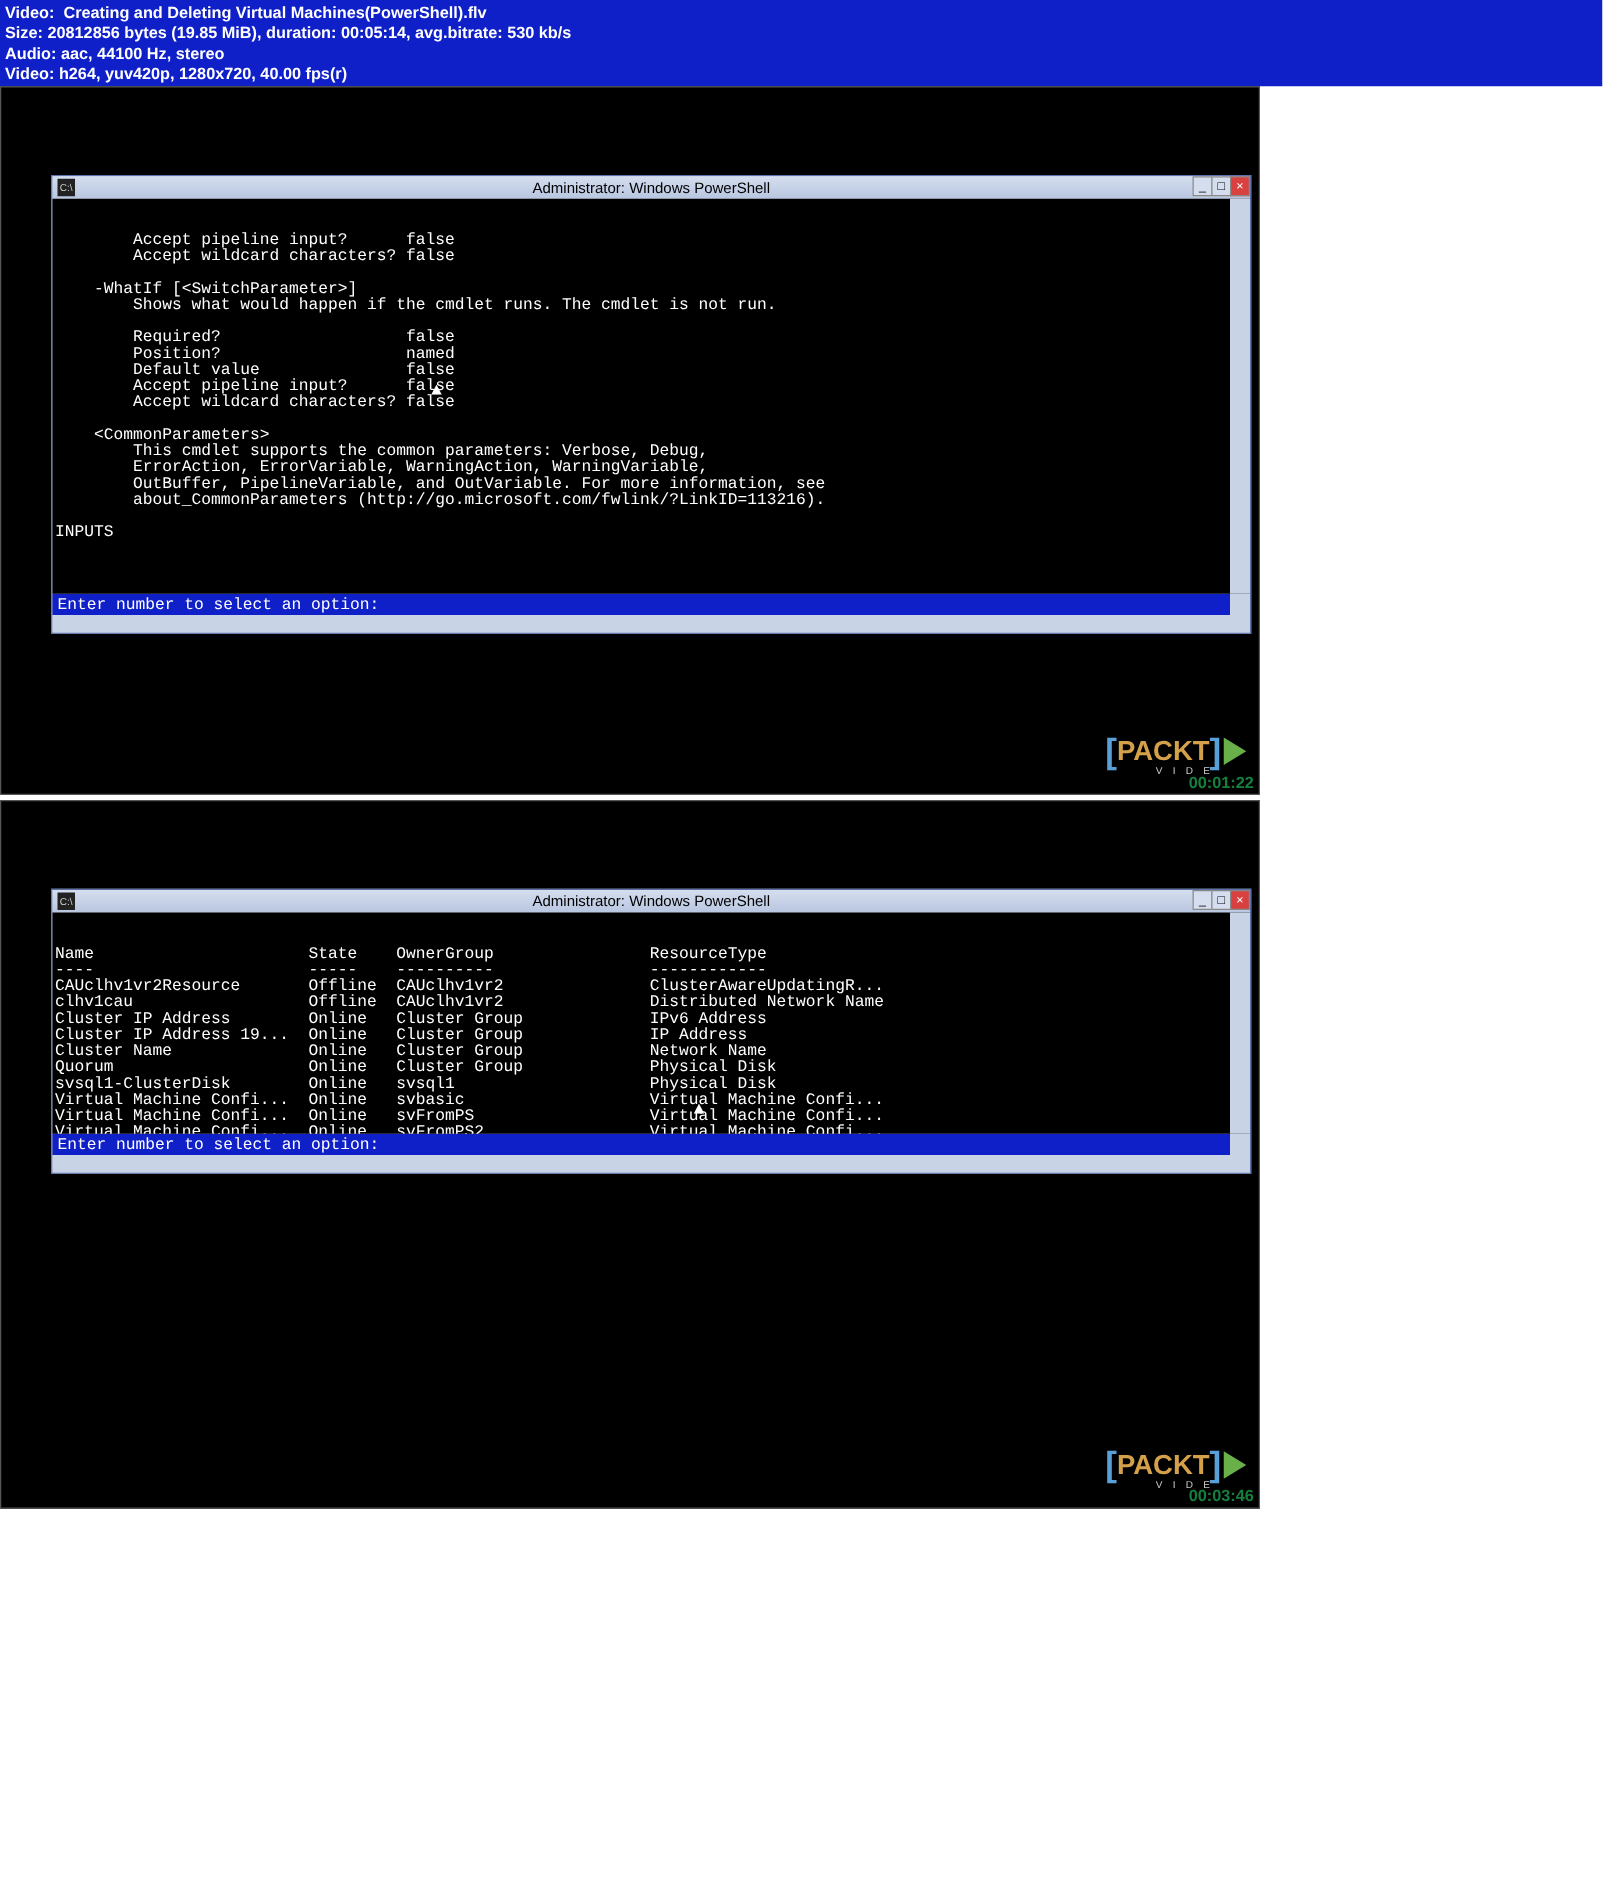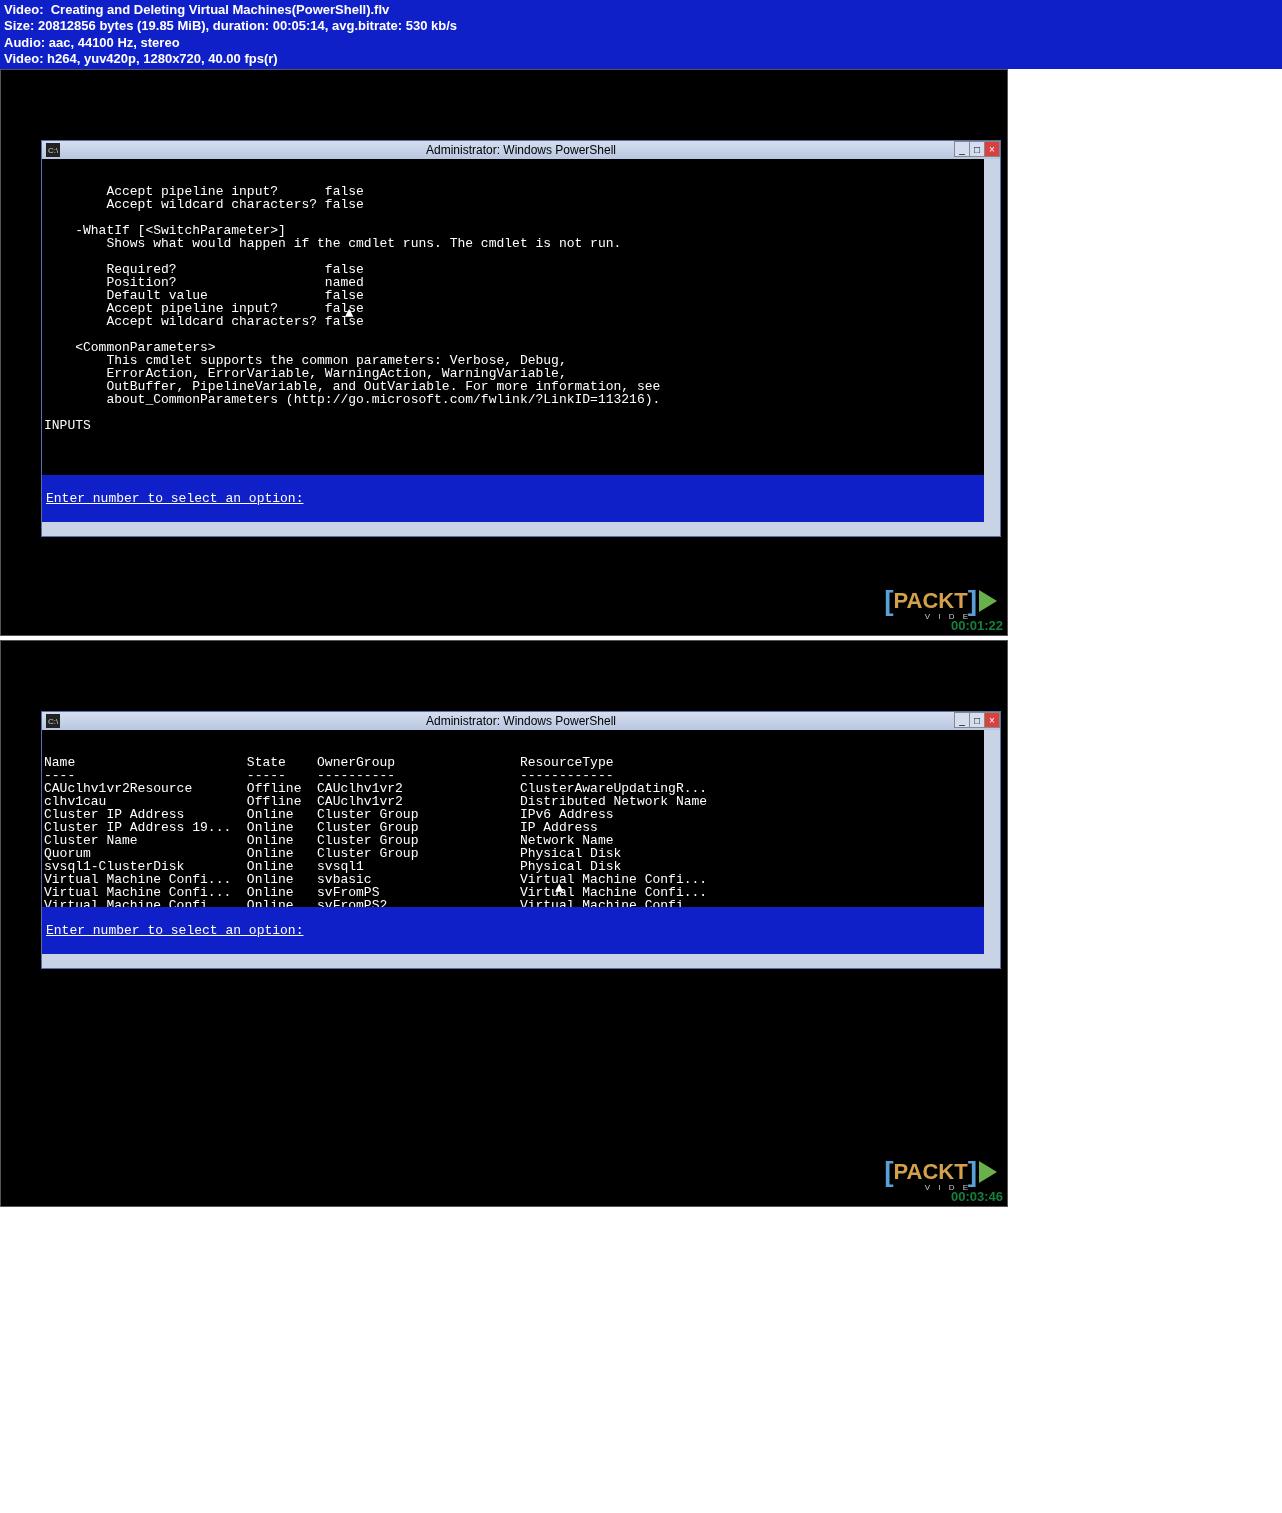--- a/index.html
+++ b/index.html
@@ -82,24 +82,23 @@
     white-space: pre;
     padding: 0 2px;
     height: 240px;
     overflow: hidden;
     position: relative;
     border-right: 16px solid #c9d3e6;
   }
   .ps-footer {
     background: #1020c8;
     color: #fff;
-    padding: 16px 4px;
+    padding: 1px 4px;
     font-size: 13px;
     border-right: 16px solid #c9d3e6;
-    text-decoration: underline;
   }
   .ps-footer-bar {
     background: #c9d3e6;
     height: 14px;
   }
   .cursor-arrow {
     position: absolute;
     color: #fff;
     font-size: 14px;
     pointer-events: none;

